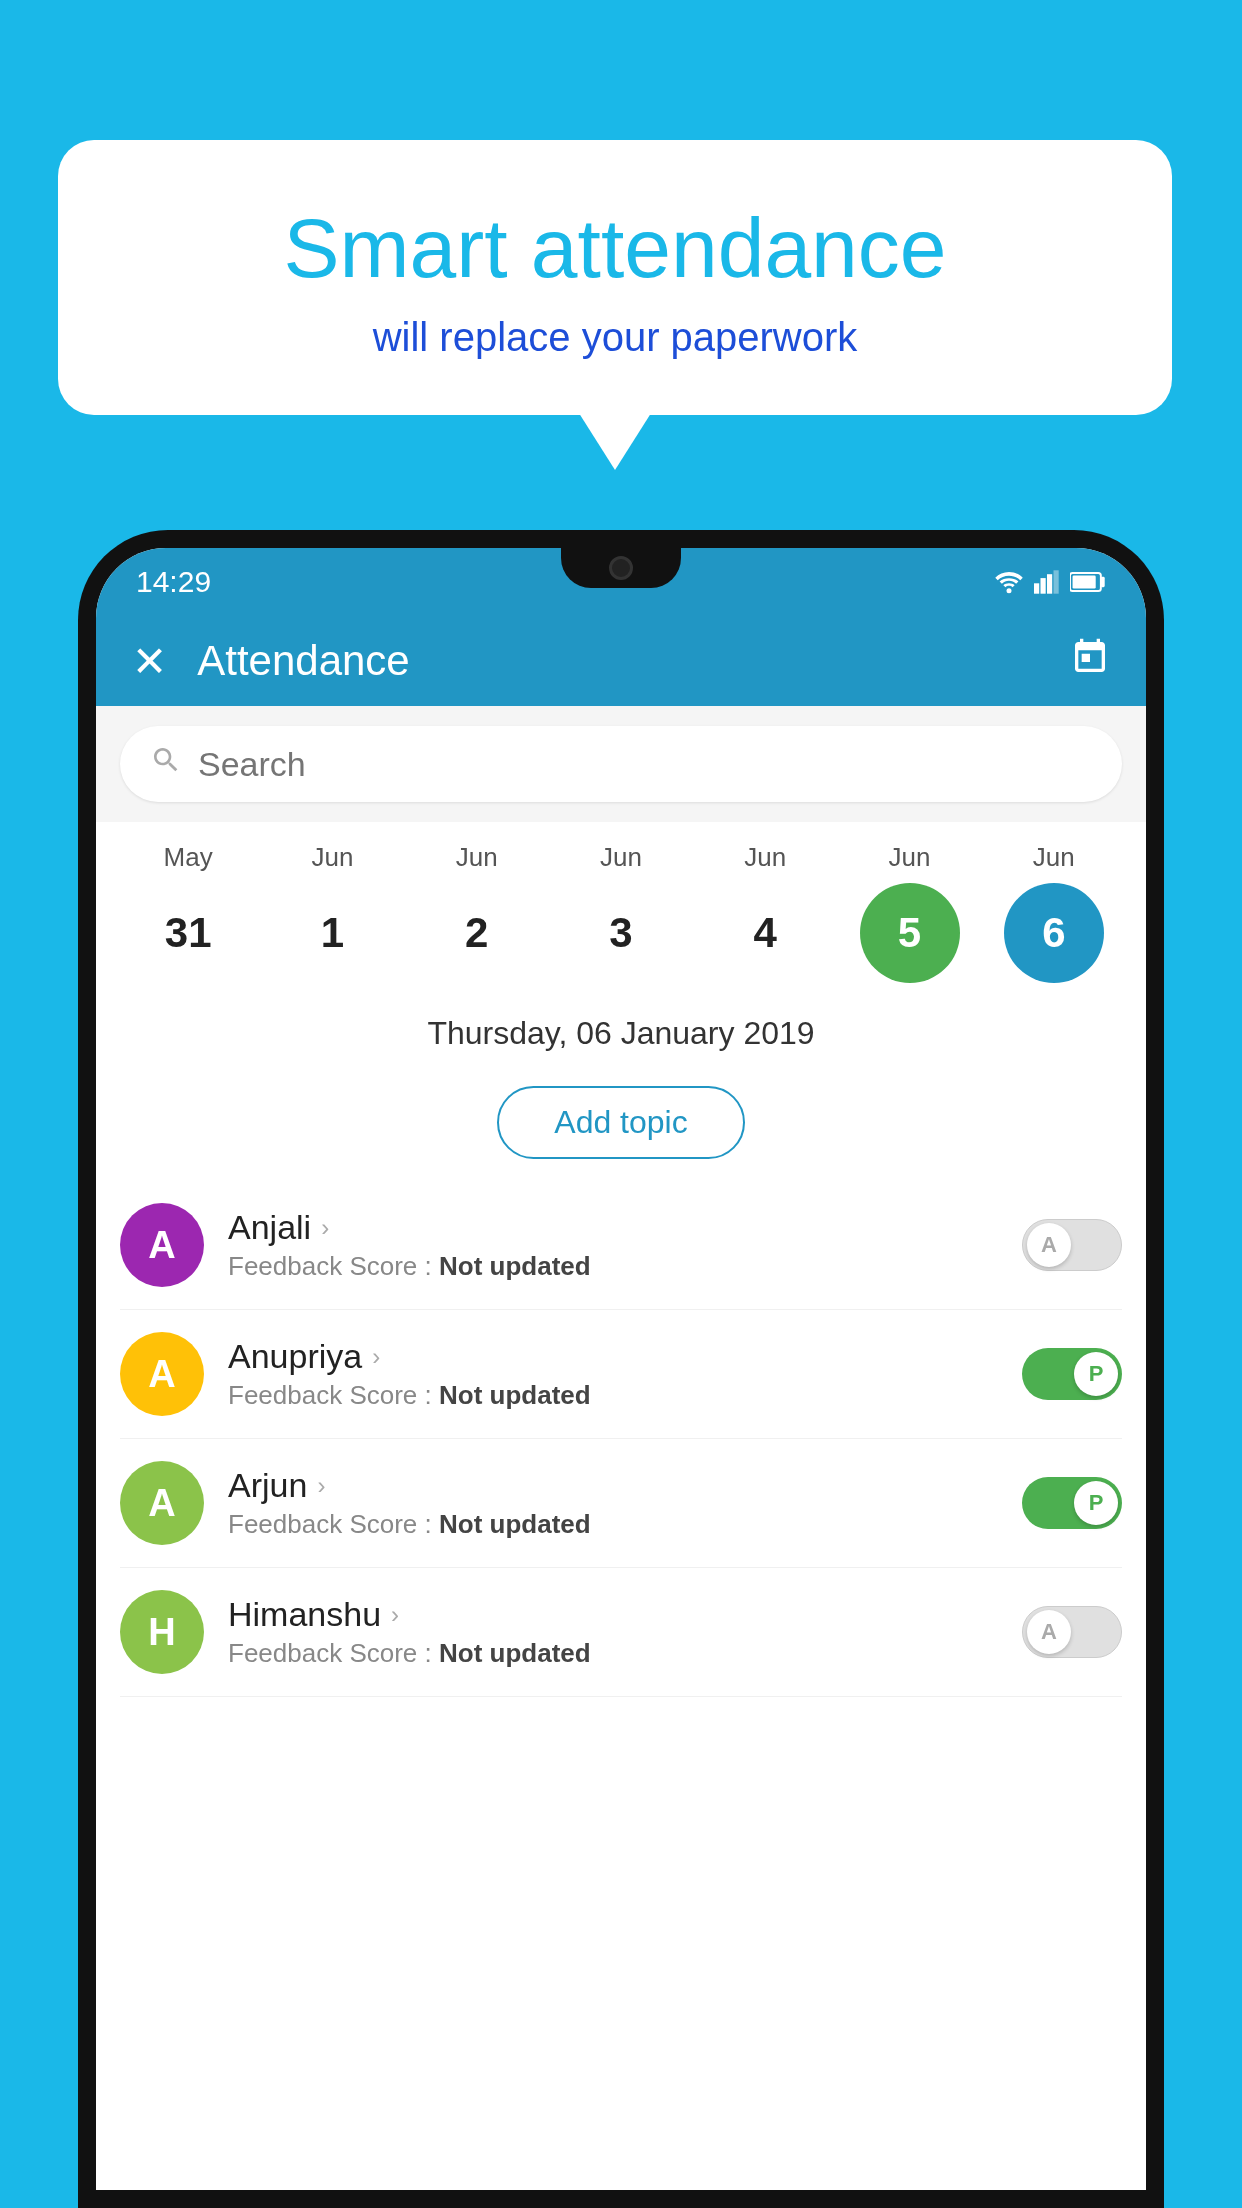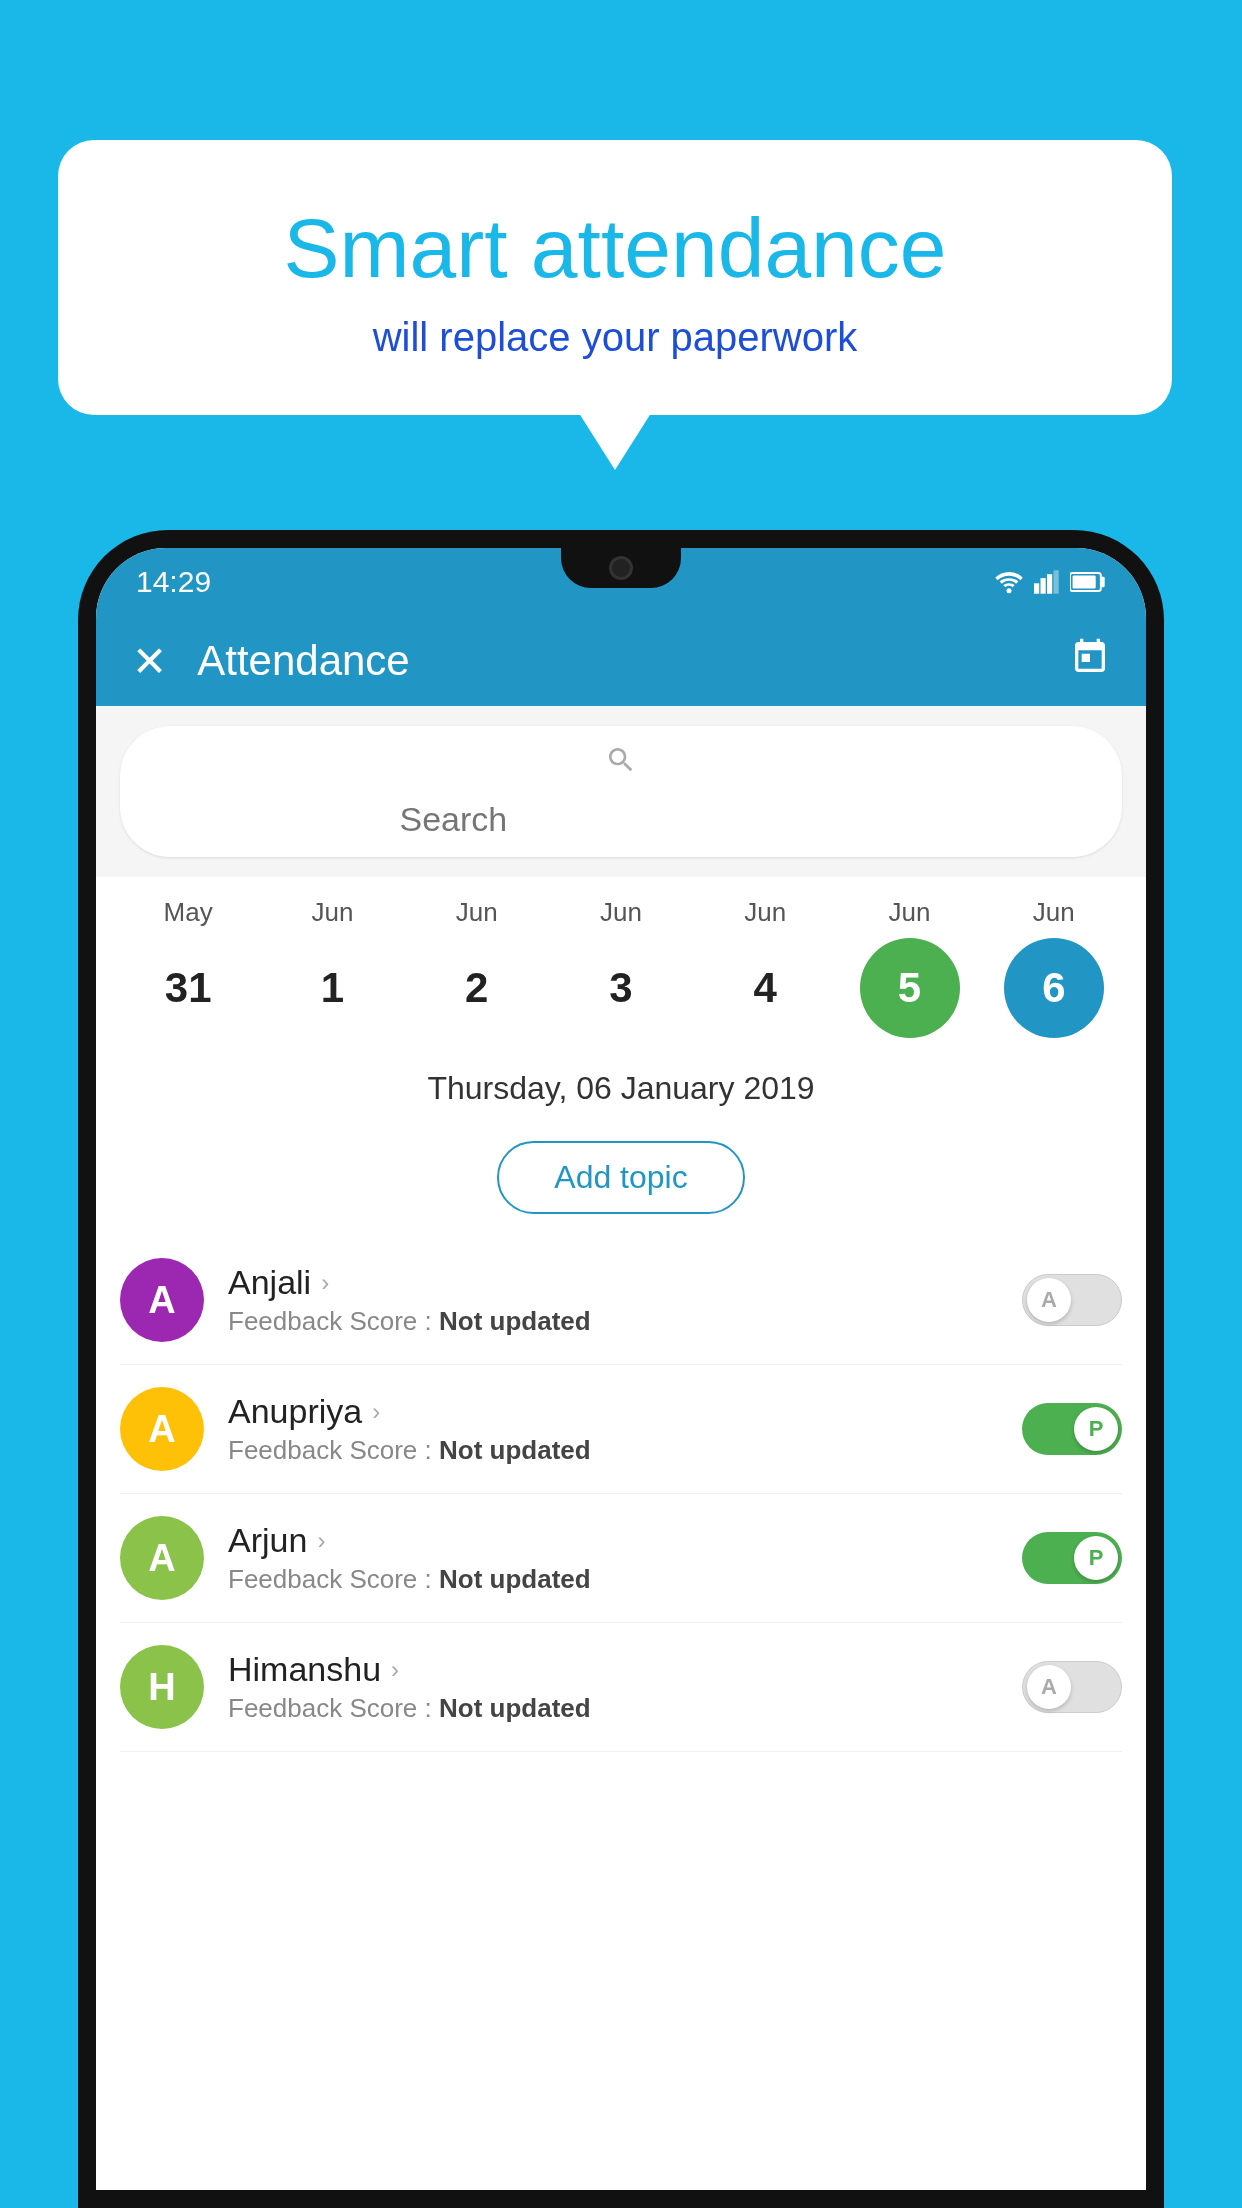--- a/index.html
+++ b/index.html
@@ -166,21 +166,20 @@
     }
 
     .search-bar {
       background: white;
       border-radius: 50px;
       display: flex;
       align-items: center;
       padding: 18px 30px;
       gap: 16px;
       box-shadow: 0 1px 3px rgba(0,0,0,0.1);
-      flex-direction: column;
     }
 
     .search-icon {
       color: #aaa;
       font-size: 32px;
     }
 
     .search-input {
       border: none;
       outline: none;

